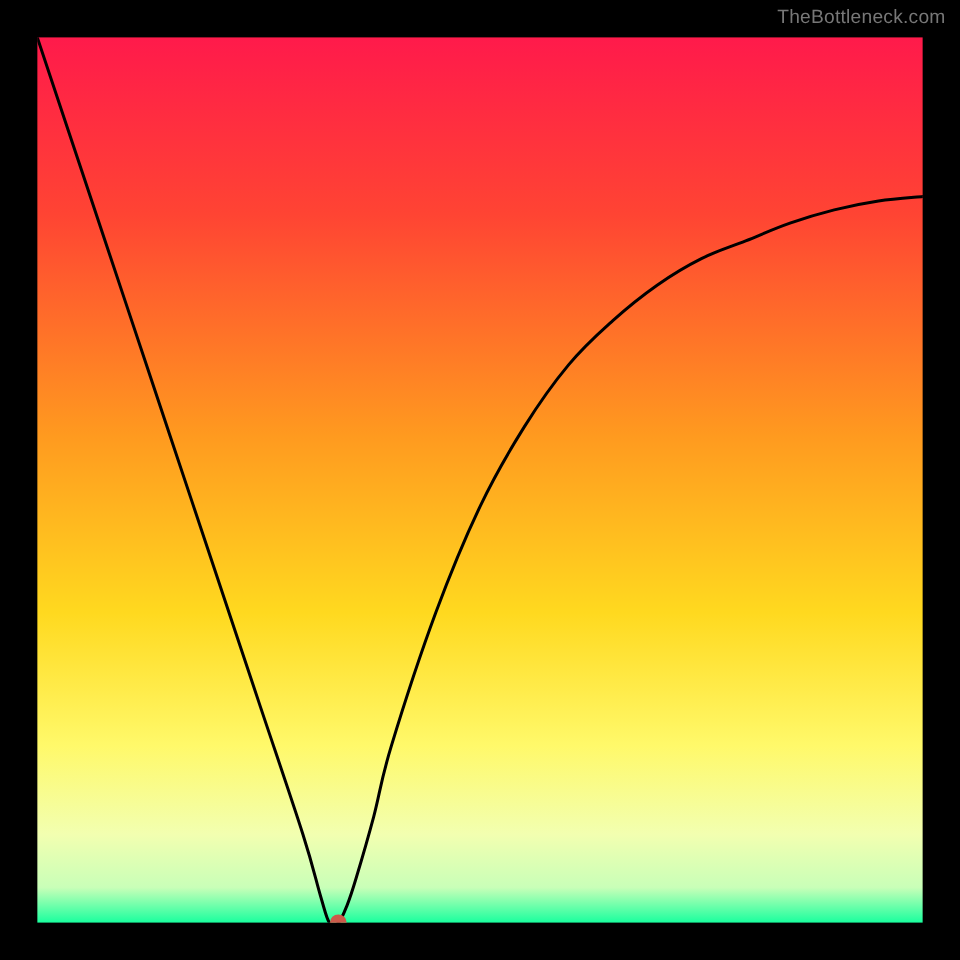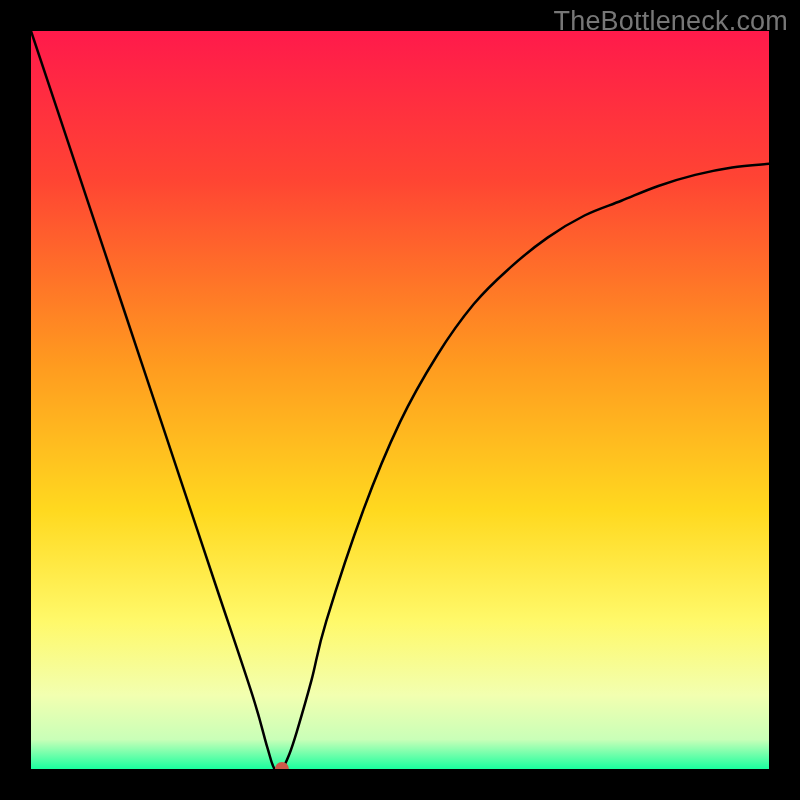--- a/index.html
+++ b/index.html
@@ -24,21 +24,21 @@
     left: 31px;
     top: 31px;
     width: 738px;
     height: 738px;
   }
   .attribution {
     position: absolute;
     top: 6px;
     right: 12px;
     color: #777;
-    font-size: 27px;
+    font-size: 16px;
     font-weight: 500;
     letter-spacing: 0.2px;
   }
 </style>
 </head>
 <body>
 
 <div class="frame">
   <div class="attribution">TheBottleneck.com</div>
   <div class="plot">

